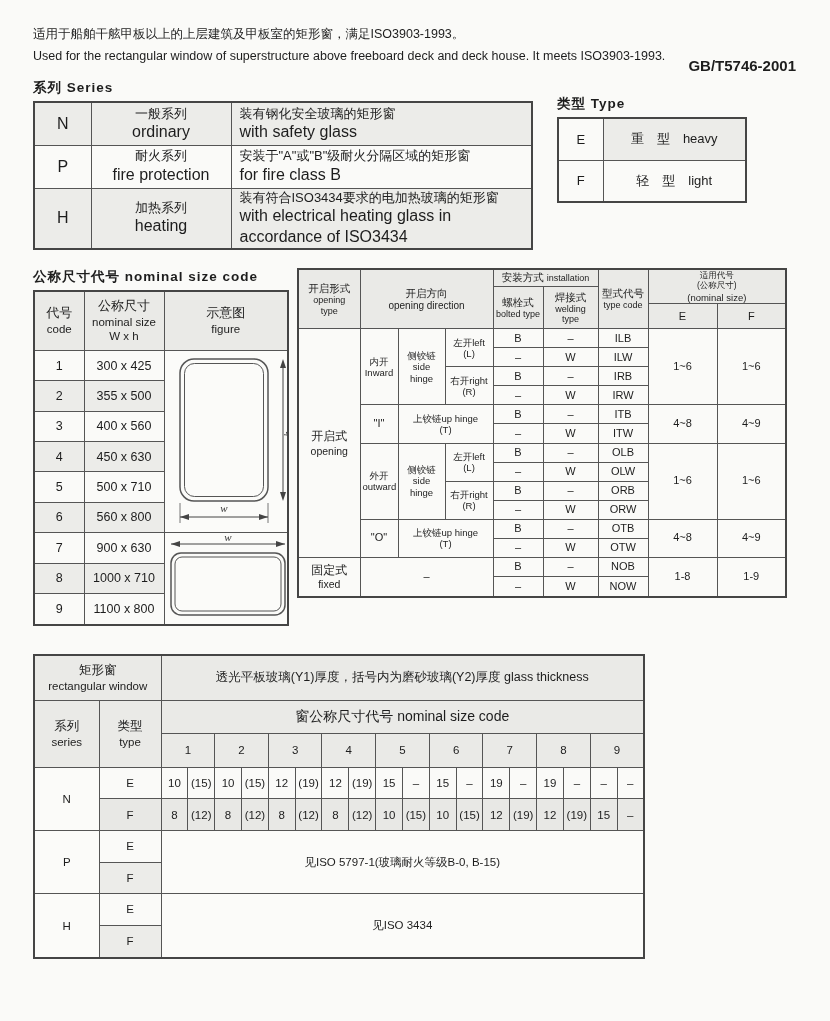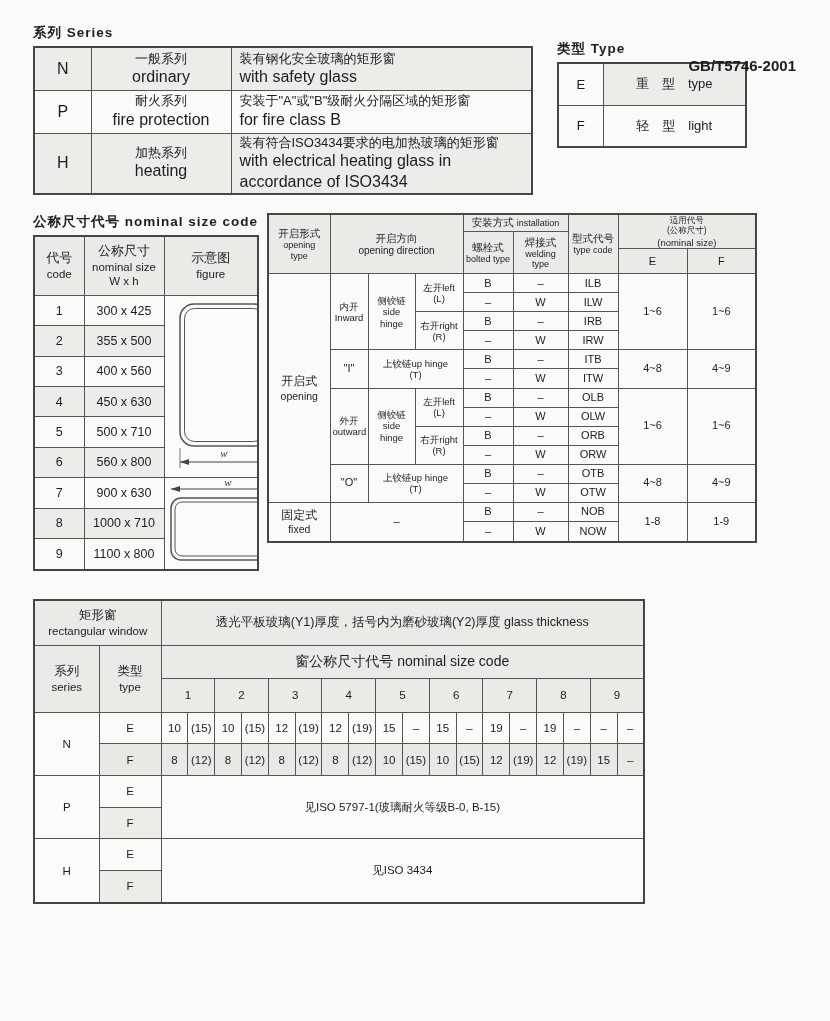--- a/index.html
+++ b/index.html
@@ -32,21 +32,21 @@
   .series-table { width:500px; }
   .series-table tr { height:43px; }
   .series-table .desc { text-align:left; padding-left:8px; }
   .type-block { margin-left:24px; margin-top:16px; }
   .type-table { width:190px; }
   .type-table tr { height:42px; }
   .type-table td { font-size:13px; }
 
   
   .row2 { display:flex; margin-top:18px; }
-  .size-table { width:226px; height:330px; }
+  .size-table { width:256px; height:330px; }
   .size-table td { font-size:12.5px; }
   .size-table thead td { background:#eaeae7; }
   .size-table thead tr { height:60px; }
   .hcn { font-size:13px; line-height:1.3; }
   .hen { font-size:11.5px; line-height:1.25; }
   .fig-cell { background:#fbfbf9; padding:0; }
 
   .feature-block { margin-left:8px; }
   .feature-table { width:488px; height:330px; }
   .feature-table td { font-size:11px; line-height:1.2; padding:0 1px; }
@@ -75,20 +75,24 @@
 
   svg text { font-family:"Liberation Serif","DejaVu Serif",serif; font-style:italic; font-size:11px; fill:#333; }
 </style>
 </head>
 <body>
 
 <div class="page">
 
   
   <div class="std-code">GB/T5746-2001</div>
+  <div class="intro">
+    <div>适用于船舶干舷甲板以上的上层建筑及甲板室的矩形窗，满足ISO3903-1993。</div>
+    <div>Used for the rectangular window of superstructure above freeboard deck and deck house. It meets ISO3903-1993.</div>
+  </div>
 
   
   <div class="row1">
     <div>
       <div class="sec-label">系列 Series</div>
       <table class="t series-table">
         <colgroup>
             <col style="width:57px">
             <col style="width:140px">
             <col>
@@ -134,21 +138,21 @@
     <div class="type-block">
       <div class="sec-label">类型 Type</div>
       <table class="t type-table">
         <colgroup>
             <col style="width:45px">
             <col>
           </colgroup>
         <tbody>
           <tr>
             <td>E</td>
-            <td class="shade-td">重　型　type</td>
+            <td class="shade-td">重　型　heavy</td>
           </tr>
           <tr>
             <td>F</td>
             <td>轻　型　light</td>
           </tr>
         </tbody>
       </table>
     </div>
   </div>
 

